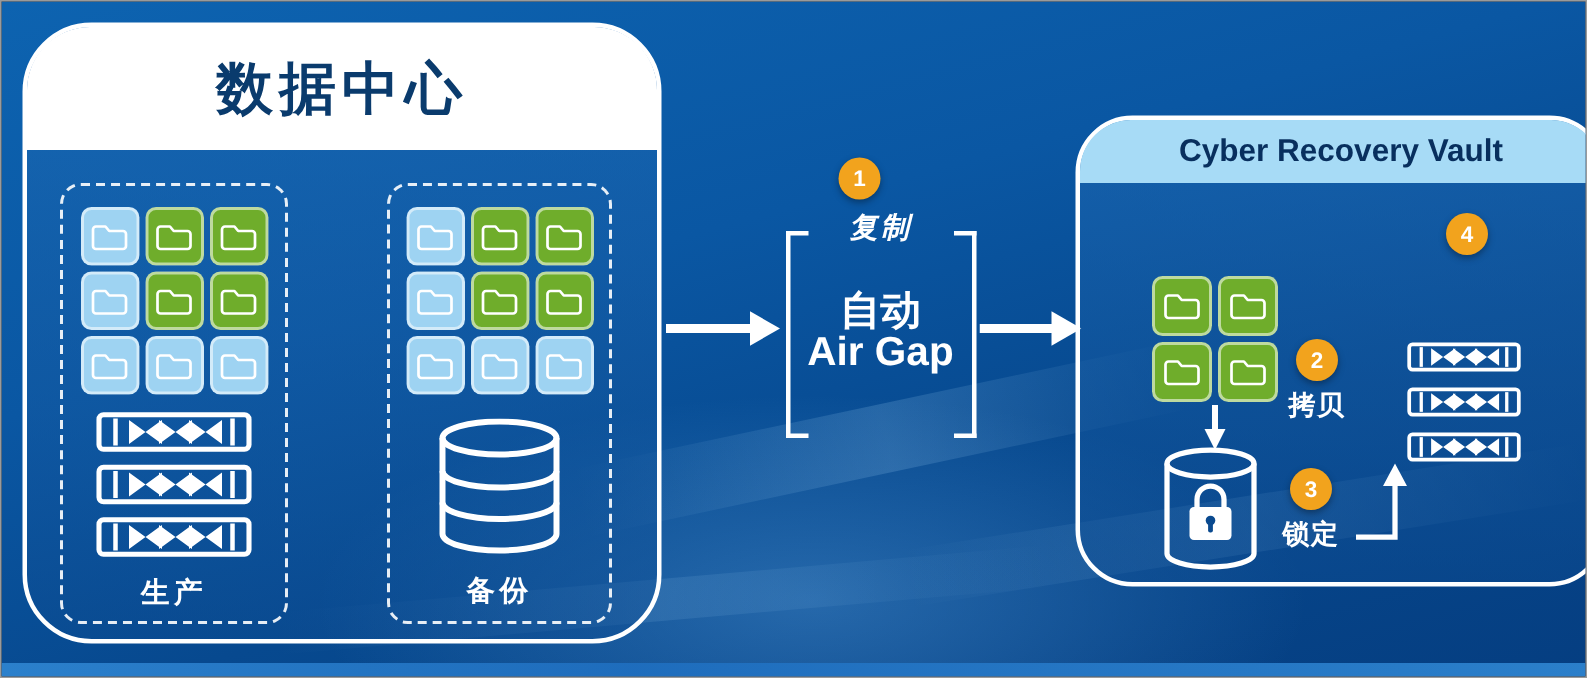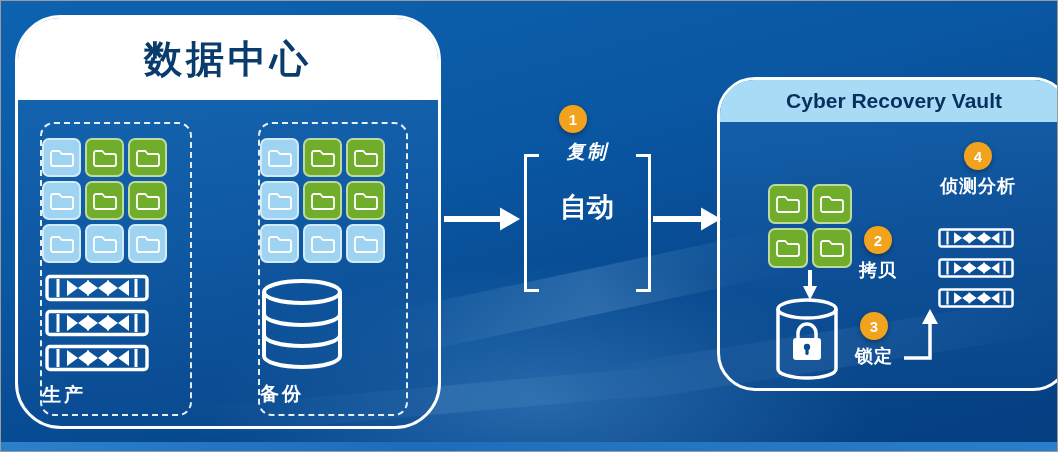--- a/index.html
+++ b/index.html
@@ -22,21 +22,21 @@
 
   .panel { position:absolute; border:3px solid #fff;
     background:linear-gradient(180deg, rgba(34,110,185,.45), rgba(12,75,145,.45)); }
   .datacenter { left:14px; top:14px; width:426px; height:414px; border-radius:46px; }
   .dc-header { position:absolute; left:0; top:0; right:0; height:82px; background:#fff;
     border-radius:42px 42px 0 0; display:flex; align-items:center; justify-content:center;
     font-size:38px; font-weight:bold; color:var(--navy-text,#0a3b6d); letter-spacing:4px; }
 
   .dashed-box { position:absolute; top:104px; height:294px;
     border:2px dashed rgba(255,255,255,.9); border-radius:14px;
-    display:flex; flex-direction:column; align-items:flex-start; padding-top:14px; }
+    display:flex; flex-direction:column; align-items:center; padding-top:14px; }
   .production { left:22px; width:152px; }
   .backup { left:240px; width:150px; }
 
   .folder-grid { display:grid; gap:4px; }
   .g3 { grid-template-columns:repeat(3,39px); }
   .g2 { grid-template-columns:repeat(2,40px); }
   .folder-tile { height:39px; border-radius:7px; border:2px solid rgba(255,255,255,.55);
     display:flex; align-items:center; justify-content:center; }
   .g2 .folder-tile { height:40px; }
   .folder-blue { background:var(--folder-blue,#9ed3f2); }
@@ -259,20 +259,21 @@
   <div class="badge badge1">
     <span>1</span>
   </div>
   <div class="flow-label replicate">复制</div>
 
   <div class="bracket bl"></div>
   <div class="bracket br"></div>
 
   <div class="airgap-text">
     <div>自动</div>
+    <div>Air Gap</div>
   </div>
 
   <svg class="arrow arrow2" viewBox="0 0 68 26">
     <line x1="0" y1="13" x2="50" y2="13" stroke="#fff" stroke-width="6"></line>
     <polygon points="48,1.5 68,13 48,24.5" fill="#fff"></polygon>
   </svg>
 
   <section class="panel vault">
     <header class="vault-header">
       <span>Cyber Recovery Vault</span>
@@ -323,21 +324,20 @@
     <div class="step-label l2">拷贝</div>
 
     <div class="badge b3">
       <span>3</span>
     </div>
     <div class="step-label l3">锁定</div>
 
     <div class="badge b4">
       <span>4</span>
     </div>
-    <div class="step-label l4">侦测分析</div>
 
     <svg class="elbow" viewBox="0 0 40 60">
       <path d="M2 52 H28 V16" fill="none" stroke="#fff" stroke-width="3.5"></path>
       <polygon points="20,18 36,18 28,3" fill="#fff"></polygon>
     </svg>
 
     <div class="tape-stack vault-tapes">
         <div class="tape">
           <svg viewBox="0 0 104 28">
             <rect x="2" y="2.5" width="100" height="23" rx="3" fill="none" stroke="#fff" stroke-width="3.4"></rect>

